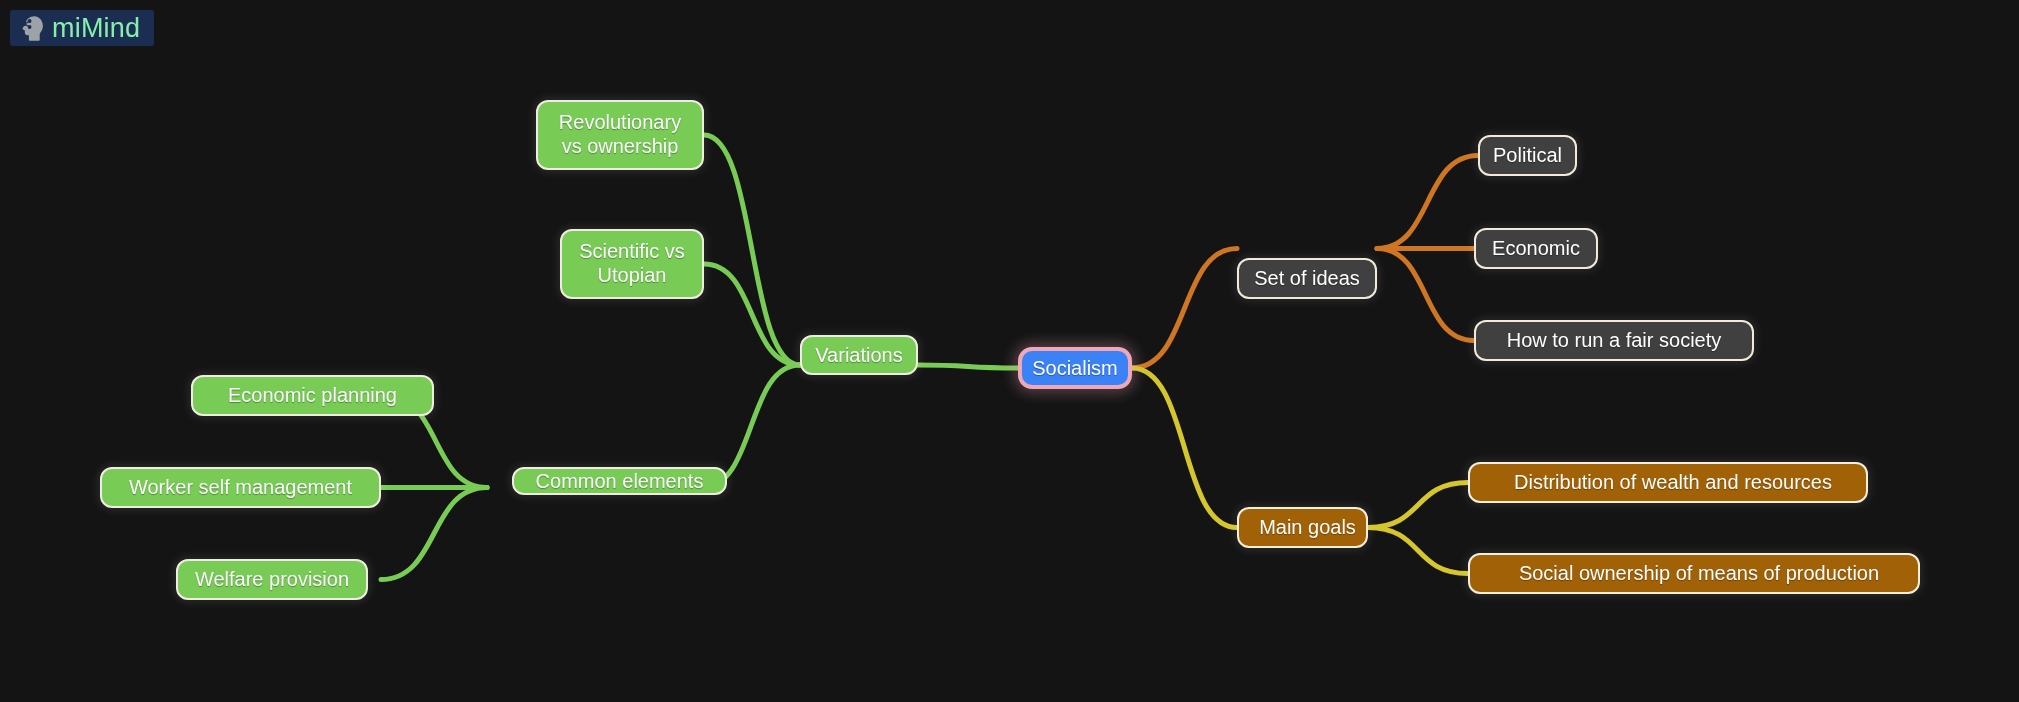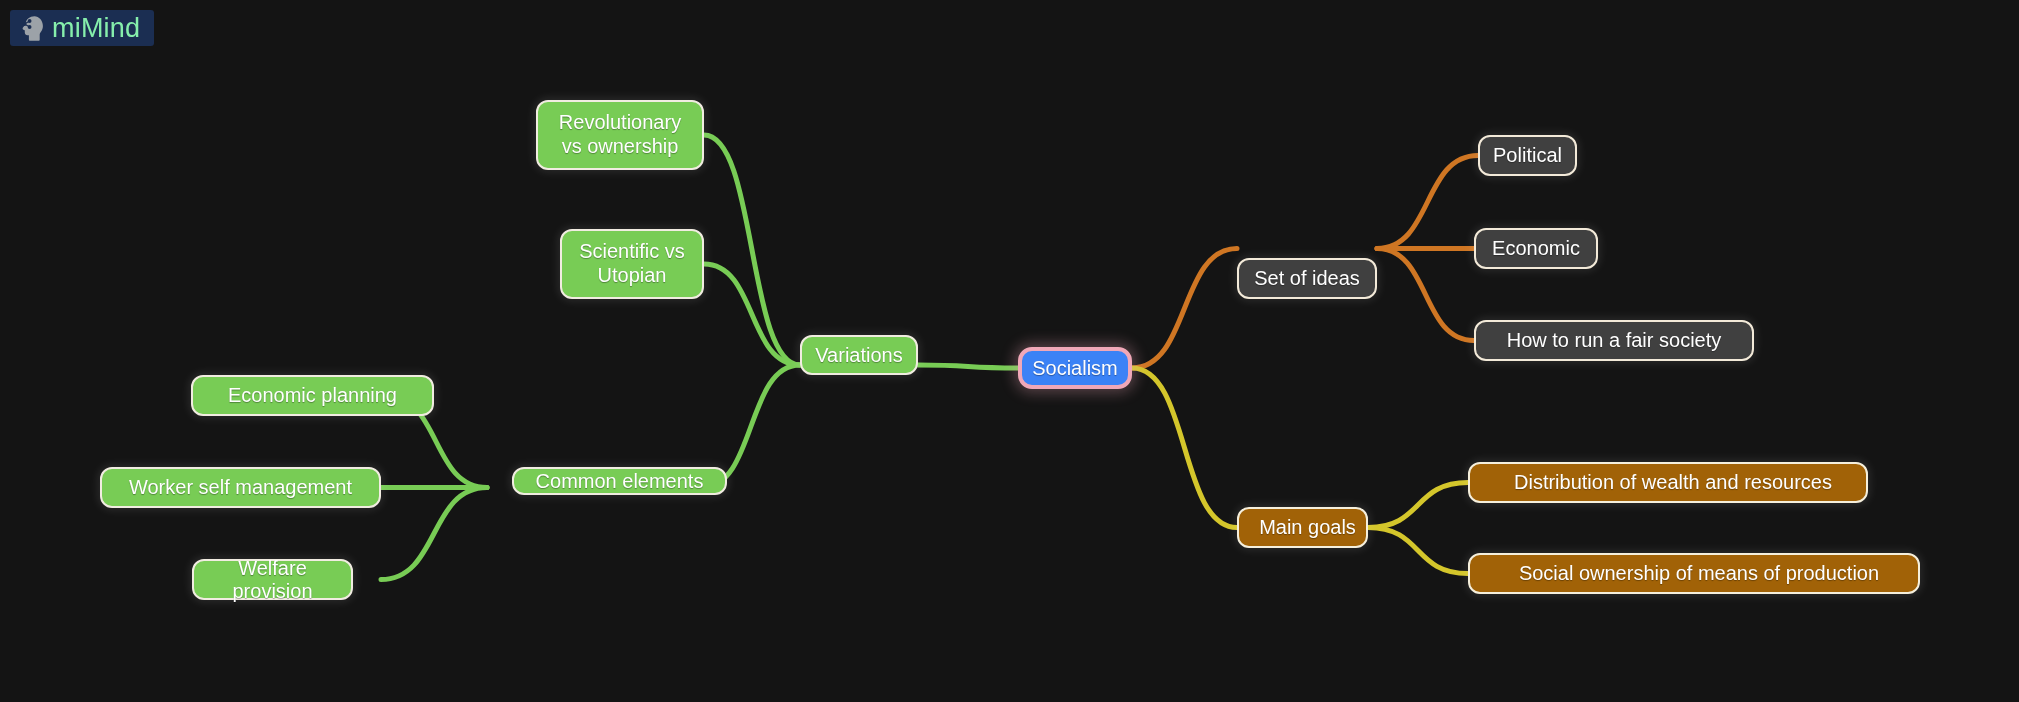--- a/index.html
+++ b/index.html
@@ -117,21 +117,21 @@
   <div id="nodes-layer">
       <div class="node root" style="left: 1018px; top: 347px; width: 114px; height: 42px;">Socialism</div>
       <div class="node green" style="left: 800px; top: 335px; width: 118px; height: 40px;">Variations</div>
       <div class="node green" style="left: 536px; top: 100px; width: 168px; height: 70px; line-height: 1.18;">Revolutionary
 vs ownership</div>
       <div class="node green" style="left: 560px; top: 229px; width: 144px; height: 70px; line-height: 1.18;">Scientific vs
 Utopian</div>
       <div class="node green" style="left: 512px; top: 467px; width: 215px; height: 28px;">Common elements</div>
       <div class="node green" style="left: 166px; top: 375px; width: 243px; height: 41px; margin-left: 25px;">Economic planning</div>
       <div class="node green" style="left: 100px; top: 467px; width: 281px; height: 41px;">Worker self management</div>
-      <div class="node green" style="left: 192px; top: 559px; width: 161px; height: 41px;">Welfare provision</div>
+      <div class="node green" style="left: 176px; top: 559px; width: 192px; height: 41px;">Welfare provision</div>
       <div class="node orange" style="left: 1237px; top: 228px; width: 140px; height: 41px; margin-top: 30px;">Set of ideas</div>
       <div class="node orange" style="left: 1478px; top: 135px; width: 99px; height: 41px;">Political</div>
       <div class="node orange" style="left: 1474px; top: 228px; width: 124px; height: 41px;">Economic</div>
       <div class="node orange" style="left: 1474px; top: 320px; width: 280px; height: 41px;">How to run a fair society</div>
       <div class="node yellow" style="left: 1237px; top: 507px; width: 131px; height: 41px;">Main goals</div>
       <div class="node yellow" style="left: 1468px; top: 462px; width: 400px; height: 41px;">Distribution of wealth and resources</div>
       <div class="node yellow" style="left: 1468px; top: 553px; width: 452px; height: 41px;">Social ownership of means of production</div>
     </div>
 
 </div>

